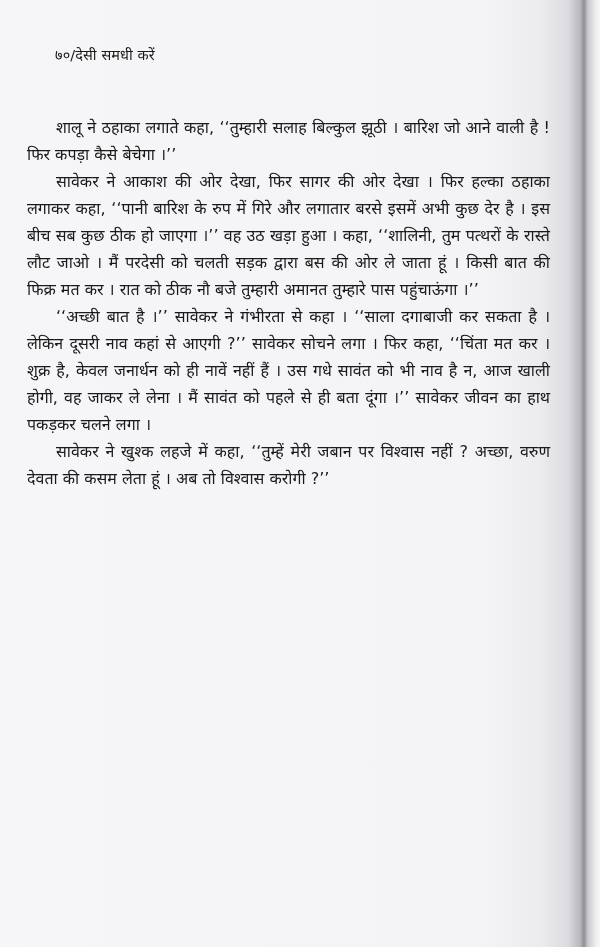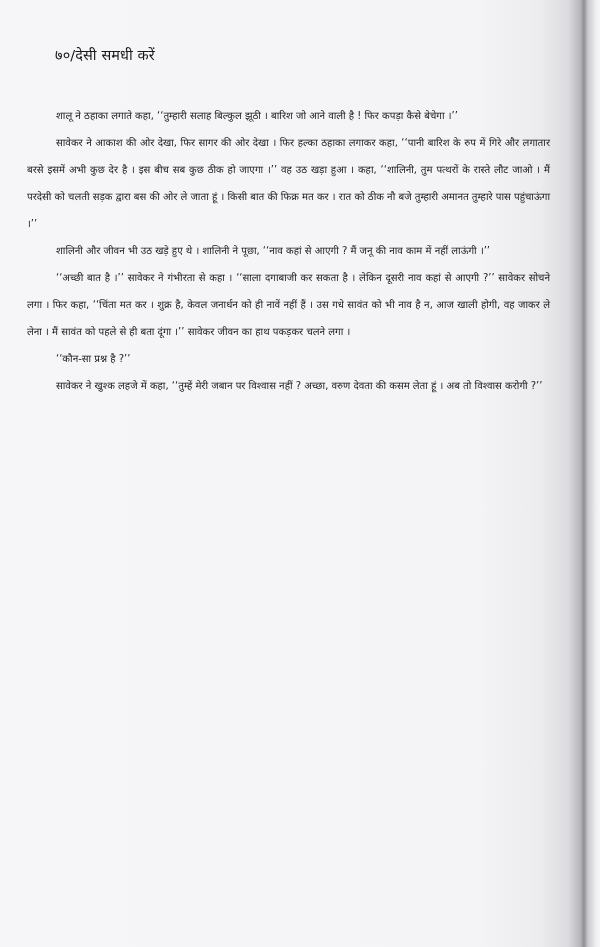--- a/index.html
+++ b/index.html
@@ -14,32 +14,30 @@
     position: absolute; left: 0; top: 0; width: 600px; height: 947px;
     background: linear-gradient(to right,
       #f6f6f8 0px, #f4f4f6 480px, #ececee 540px, #dcdce0 568px,
       #b8b8bd 580px, #8e8e94 584px, #c9c9ce 588px, #efeff1 596px, #f7f7f9 600px);
   }
   .header {
     position: absolute; left: 55px; top: 44px;
     font-size: 14.5px; letter-spacing: 0.1px;
   }
   .body-text {
-    position: absolute; left: 27px; top: 102px; width: 523px;
-    font-size: 10px; line-height: 27px;
+    position: absolute; left: 27px; top: 114px; width: 523px;
+    font-size: 16px; line-height: 27px;
   }
   .para { margin: 0; text-indent: 29px; text-align: justify; }
 </style>
 </head>
 <body>
 
 <div class="page">
   <div class="header">७०/देसी समधी करें</div>
 
   <div class="body-text">
     <p class="para">शालू ने ठहाका लगाते कहा, ‘‘तुम्हारी सलाह बिल्कुल झूठी । बारिश जो आने वाली है ! फिर कपड़ा कैसे बेचेगा ।’’</p>
     <p class="para">सावेकर ने आकाश की ओर देखा, फिर सागर की ओर देखा । फिर हल्का ठहाका लगाकर कहा, ‘‘पानी बारिश के रुप में गिरे और लगातार बरसे इसमें अभी कुछ देर है । इस बीच सब कुछ ठीक हो जाएगा ।’’ वह उठ खड़ा हुआ । कहा, ‘‘शालिनी, तुम पत्थरों के रास्ते लौट जाओ । मैं परदेसी को चलती सड़क द्वारा बस की ओर ले जाता हूं । किसी बात की फिक्र मत कर । रात को ठीक नौ बजे तुम्हारी अमानत तुम्हारे पास पहुंचाऊंगा ।’’</p>
-    <p class="para">शालिनी और जीवन भी उठ खड़े हुए थे । शालिनी ने पूछा, ‘‘नाव कहां से आएगी ? मैं जनू की नाव काम में नहीं लाऊंगी ।’’</p>
     <p class="para">‘‘अच्छी बात है ।’’ सावेकर ने गंभीरता से कहा । ‘‘साला दगाबाजी कर सकता है । लेकिन दूसरी नाव कहां से आएगी ?’’ सावेकर सोचने लगा । फिर कहा, ‘‘चिंता मत कर । शुक्र है, केवल जनार्धन को ही नावें नहीं हैं । उस गधे सावंत को भी नाव है न, आज खाली होगी, वह जाकर ले लेना । मैं सावंत को पहले से ही बता दूंगा ।’’ सावेकर जीवन का हाथ पकड़कर चलने लगा ।</p>
-    <p class="para">‘‘कौन-सा प्रश्न है ?’’</p>
     <p class="para">सावेकर ने खुश्क लहजे में कहा, ‘‘तुम्हें मेरी जबान पर विश्वास नहीं ? अच्छा, वरुण देवता की कसम लेता हूं । अब तो विश्वास करोगी ?’’</p>
   </div>
 </div>
 
 </body></html>

